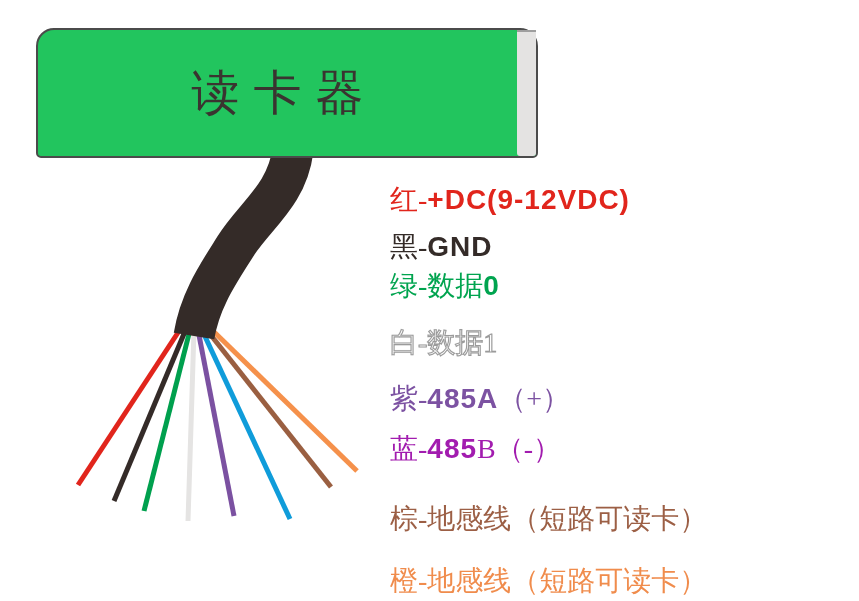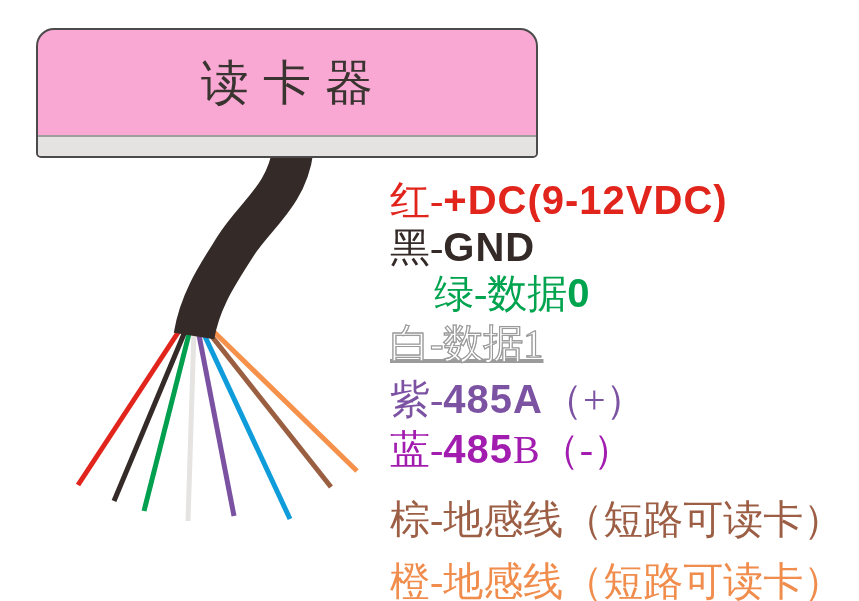--- a/index.html
+++ b/index.html
@@ -24,26 +24,26 @@
     z-index: 1;
   }
 
   
   .reader {
     position: absolute;
     left: 36px;
     top: 28px;
     width: 498px;
     height: 126px;
-    background: #f9a8d4;
+    background: #22c55e;
     border: 2px solid #4b4b4b;
     border-radius: 18px 18px 5px 5px;
     z-index: 2;
     display: flex;
-    flex-direction: column;
+    flex-direction: row;
   }
   .reader-face {
     flex: 1 1 auto;
     display: flex;
     align-items: center;
     justify-content: center;
   }
   .reader-title {
     font-family: "Liberation Serif", "DejaVu Serif", serif;
     font-size: 48px;
@@ -64,42 +64,41 @@
     position: absolute;
     left: 390px;
     top: 0;
     z-index: 3;
   }
   .wire-label {
     position: absolute;
     left: 0;
     height: 48px;
     line-height: 48px;
-    font-size: 40px;
+    font-size: 28px;
     white-space: nowrap;
   }
   .seg-serif {
     font-family: "Liberation Serif", "DejaVu Serif", serif;
     font-weight: 400;
   }
   .seg-bold {
     font-family: "Liberation Sans", "DejaVu Sans", sans-serif;
     font-weight: 700;
     letter-spacing: 1px;
   }
   .outlined .seg-serif,
   .outlined .seg-bold {
     -webkit-text-stroke: 1.1px #9b9b9b;
     text-shadow: 0 0 1px #b5b5b5;
-    text-decoration: underline;
   }
 
   .r1 { top: 176px; }
   .r2 { top: 223px; }
-  .r3 { top: 269px; margin-left: 44px; }
+  .r3 { top: 262px; }
   .r4 { top: 319px; }
   .r5 { top: 375px; }
   .r6 { top: 425px; }
   .r7 { top: 472px; margin-top: 23px; }
   .r8 { top: 521px; margin-top: 36px; }
 </style>
 </head>
 <body>
 
 <div id="stage">

